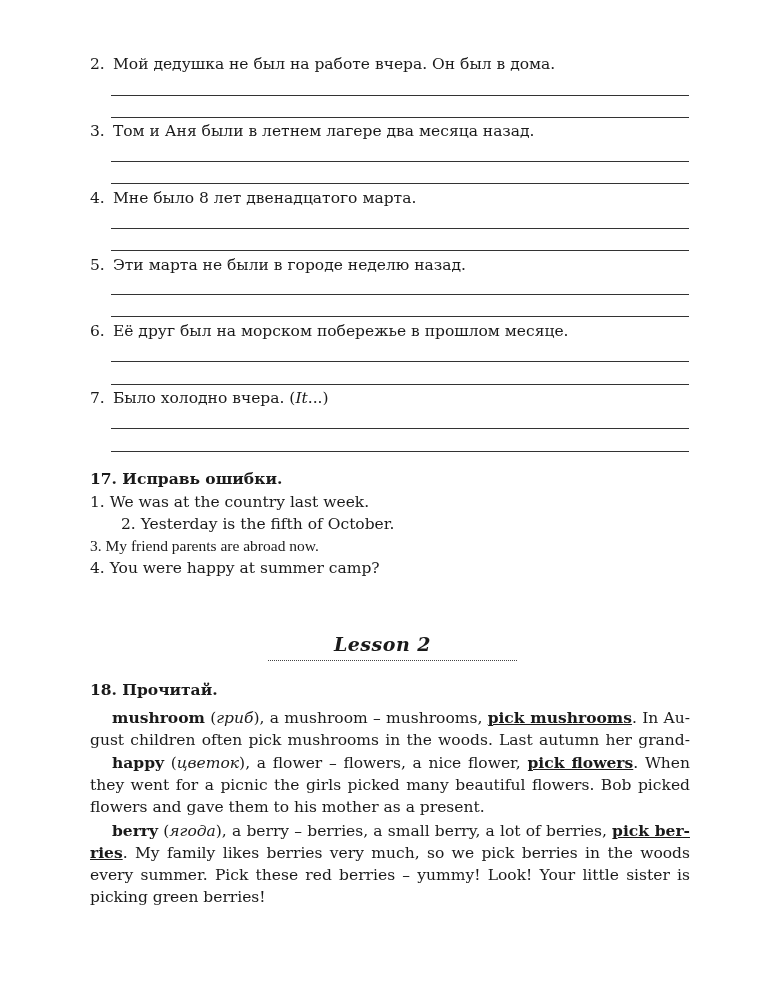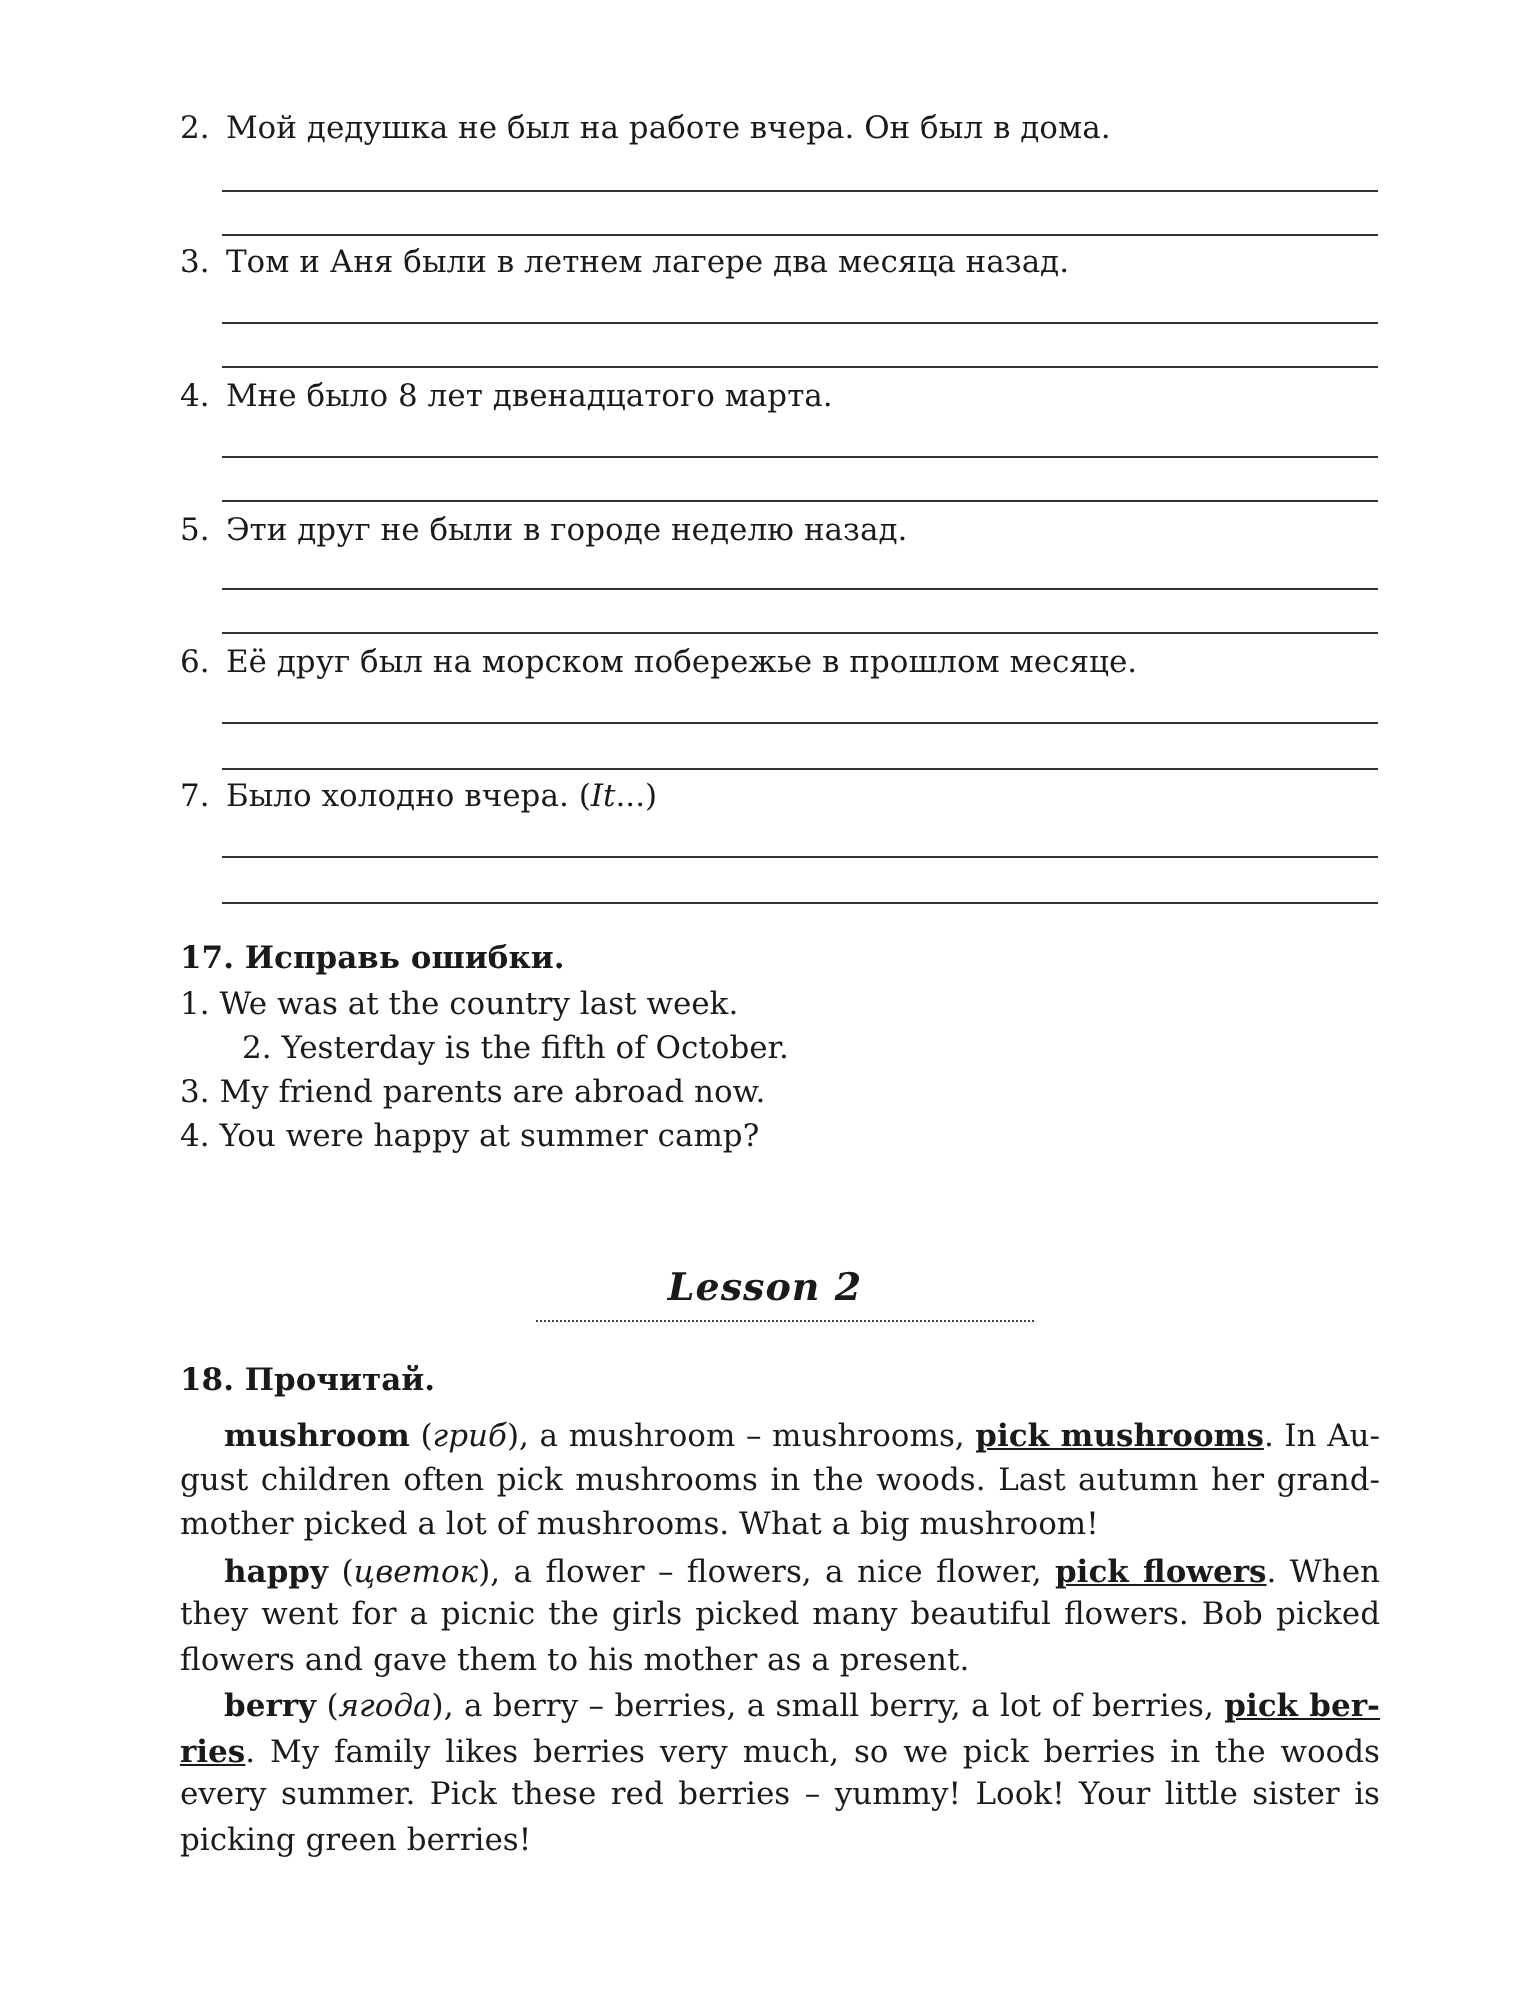--- a/index.html
+++ b/index.html
@@ -46,21 +46,21 @@
 
   <div class="t item" style="top:187px;">
     <span class="num">4.</span>
     <span>Мне было 8 лет двенадцатого марта.</span>
   </div>
   <div class="ans" style="top:228px;"></div>
   <div class="ans" style="top:250px;"></div>
 
   <div class="t item" style="top:254px;">
     <span class="num">5.</span>
-    <span>Эти друг не были в городе неделю назад.</span>
+    <span>Эти марта не были в городе неделю назад.</span>
   </div>
   <div class="ans" style="top:294px;"></div>
   <div class="ans" style="top:316px;"></div>
 
   <div class="t item" style="top:320px;">
     <span class="num">6.</span>
     <span>Её друг был на морском побережье в прошлом месяце.</span>
   </div>
   <div class="ans" style="top:361px;"></div>
   <div class="ans" style="top:384px;"></div>
@@ -68,33 +68,32 @@
   <div class="t item" style="top:387px;">
     <span class="num">7.</span>
     <span>Было холодно вчера. (</span><span class="i">It</span><span>...)</span>
   </div>
   <div class="ans" style="top:428px;"></div>
   <div class="ans" style="top:451px;"></div>
 
   <div class="t list17 exhead" style="top:468px;">17. Исправь ошибки.</div>
   <div class="t list17" style="top:491px;">1. We was at the country last week.</div>
   <div class="t list17" style="top:513px;margin-left:31px;">2. Yesterday is the fifth of October.</div>
-  <div class="t list17" style="top:535px;">3. My friend parents are abroad now.</div>
+  <div class="t list17" style="top:535px;font-family:Liberation Serif, serif;">3. My friend parents are abroad now.</div>
   <div class="t list17" style="top:557px;">4. You were happy at summer camp?</div>
 
   <div class="lesson">Lesson 2</div>
   <div class="dots"></div>
 
   <div class="t item exhead" style="top:679px;">18. Прочитай.</div>
 
   <div class="para" style="top:702px;">
 
     <span class="line just ind"><span class="b">mushroom</span> (<span class="i">гриб</span>)<span>, a mushroom – mushrooms, </span><span class="u">pick mushrooms</span><span>. In Au-</span></span>
     <span class="line just">gust children often pick mushrooms in the woods. Last autumn her grand-</span>
-    <span class="line">mother picked a lot of mushrooms. What a big mushroom!</span>
 
     <span class="line just ind"><span class="b">happy</span> (<span class="i">цветок</span>)<span>, a flower – flowers, a nice flower, </span><span class="u">pick flowers</span><span>. When</span></span>
     <span class="line just">they went for a picnic the girls picked many beautiful flowers. Bob picked</span>
     <span class="line">flowers and gave them to his mother as a present.</span>
 
     <span class="line just ind"><span class="b">berry</span> (<span class="i">ягода</span>)<span>, a berry – berries, a small berry, a lot of berries, </span><span class="u">pick ber-</span></span>
     <span class="line just"><span class="u">ries</span><span>. My family likes berries very much, so we pick berries in the woods</span></span>
     <span class="line just">every summer. Pick these red berries – yummy! Look! Your little sister is</span>
     <span class="line">picking green berries!</span>
   </div>

